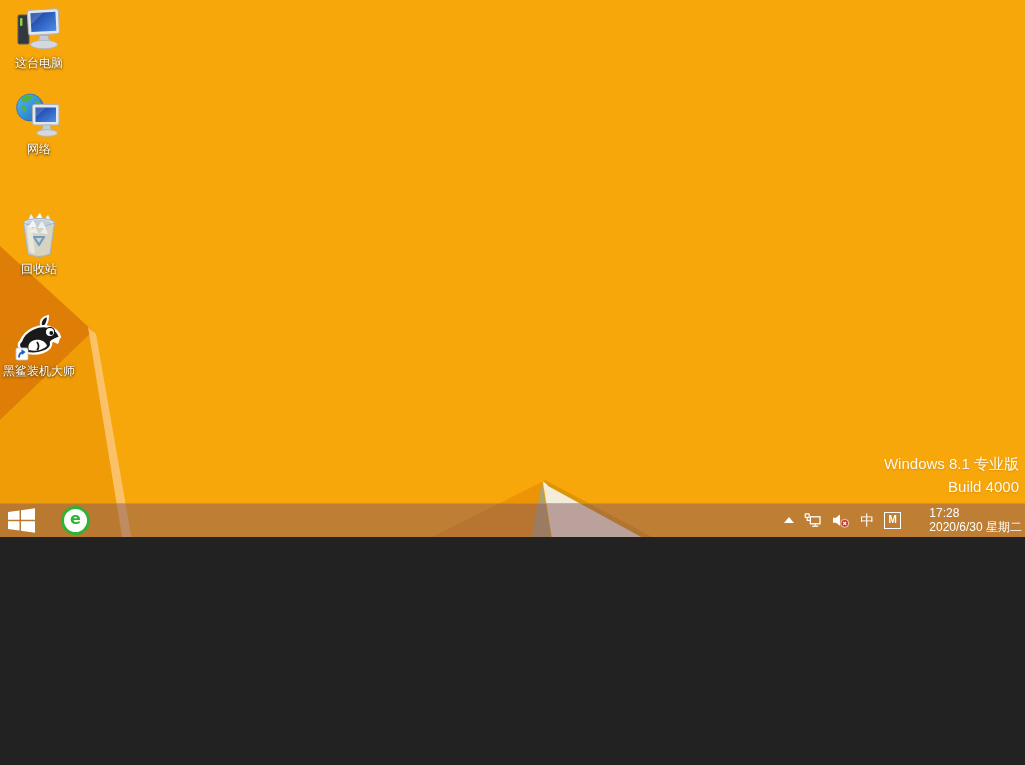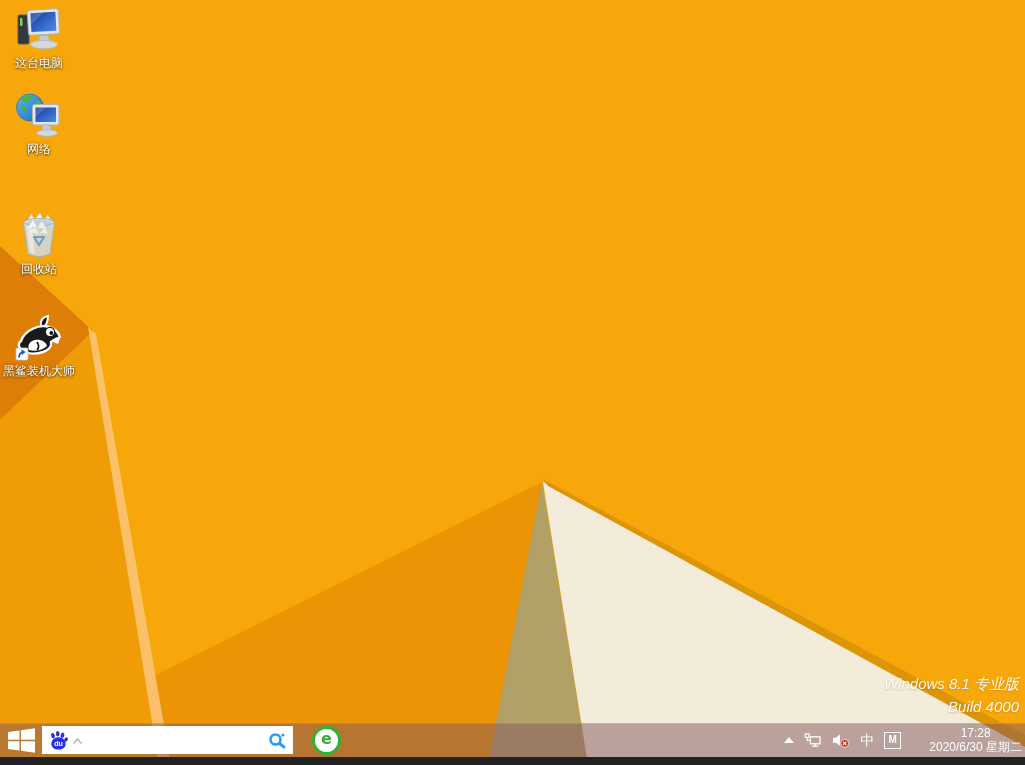--- a/index.html
+++ b/index.html
@@ -1,26 +1,26 @@
 <!DOCTYPE html>
 <html><head>
 <meta charset="utf-8">
 <style>
   html,body{margin:0;padding:0;background:#222;}
-  .screen{position:relative;width:1025px;height:757px;overflow:hidden;
+  .screen{position:relative;width:1025px;height:537px;overflow:hidden;
           font-family:"Liberation Sans",sans-serif;-webkit-font-smoothing:antialiased;}
   .wallpaper{position:absolute;inset:0;}
   
   .desk-icon{position:absolute;left:1px;width:76px;text-align:center;cursor:default;}
   .desk-icon .ic{display:block;margin:0 auto;}
   .desk-icon .lbl{display:block;margin-top:2px;font-size:12px;color:#fff;line-height:14px;
      text-shadow:0 1px 2px rgba(60,40,0,.85),0 0 3px rgba(60,40,0,.6);}
   
   .watermark{position:absolute;right:6px;bottom:39px;text-align:right;color:rgba(255,255,255,.93);
-     font-size:15px;line-height:23px;text-shadow:0 1px 2px rgba(150,100,0,.35);font-style:italic;}
+     font-size:15px;line-height:23px;text-shadow:0 1px 2px rgba(150,100,0,.35);}
   
   .taskbar{position:absolute;left:0;right:0;bottom:0;height:34px;
      background:rgba(131,86,91,.5);box-shadow:inset 0 1px 0 rgba(255,255,255,.14);
      display:flex;align-items:center;}
   .start-btn{width:42px;height:34px;display:flex;align-items:center;justify-content:center;flex:0 0 auto;}
   .search-box{width:251px;height:28px;background:#fff;display:flex;align-items:center;
      padding:0 5px 0 6px;box-sizing:border-box;flex:0 0 auto;}
   .search-box input{flex:1;min-width:0;border:none;outline:none;font-size:12px;height:22px;
      font-family:"Liberation Sans",sans-serif;background:transparent;}
   .chev{margin:2px 2px 0 3px;flex:0 0 auto;}
@@ -28,21 +28,21 @@
      border:3px solid #2FB335;display:flex;align-items:center;justify-content:center;flex:0 0 auto;}
   .green-e span{color:#2FB335;font-weight:bold;font-size:16px;line-height:1;margin-top:-2px;
      font-family:"DejaVu Sans",sans-serif;}
   .spacer{flex:1;}
   .tray{display:flex;align-items:center;gap:10px;padding-right:3px;}
   .tray-chevron{width:0;height:0;border-left:5px solid transparent;border-right:5px solid transparent;
      border-bottom:6px solid #fff;}
   .ime-zh{color:#fff;font-size:14px;line-height:1;}
   .ime-m{width:15px;height:15px;border:1.5px solid #fff;display:flex;align-items:center;justify-content:center;}
   .ime-m span{color:#fff;font-size:10px;font-weight:bold;line-height:1;}
-  .clock{margin-left:18px;text-align:center;color:#fff;font-size:12px;line-height:14px;white-space:nowrap;}
+  .clock{margin-left:18px;text-align:left;color:#fff;font-size:12px;line-height:14px;white-space:nowrap;}
 </style>
 </head>
 <body>
 
 <div class="screen">
 
   <svg class="wallpaper" viewBox="0 0 1025 765" width="1025" height="765" preserveAspectRatio="none">
     <rect x="0" y="0" width="1025" height="765" fill="#F8A70B"></rect>
     <polygon points="542,482 0,753 0,765 588,765" fill="#ED9306"></polygon>
     <polygon points="0,420 93,331 171,765 0,765" fill="#F09C07"></polygon>
@@ -144,41 +144,20 @@
       <svg width="27" height="25" viewBox="0 0 27 25">
         <g fill="#fff">
           <polygon points="0,4 11.5,2.4 11.5,11.7 0,11.7"></polygon>
           <polygon points="13,2.2 27,0.3 27,11.7 13,11.7"></polygon>
           <polygon points="0,13.3 11.5,13.3 11.5,22.6 0,21"></polygon>
           <polygon points="13,13.3 27,13.3 27,24.7 13,22.8"></polygon>
         </g>
       </svg>
     </div>
 
-    <div class="search-box">
-      <svg width="21" height="21" viewBox="0 0 22 22">
-        <g fill="#2932E1">
-          <ellipse cx="5.2" cy="6" rx="1.9" ry="2.9" transform="rotate(-18 5.2 6)"></ellipse>
-          <ellipse cx="10.2" cy="4" rx="1.9" ry="2.9"></ellipse>
-          <ellipse cx="15.2" cy="5.6" rx="1.9" ry="2.9" transform="rotate(16 15.2 5.6)"></ellipse>
-          <ellipse cx="18.9" cy="10" rx="1.7" ry="2.5" transform="rotate(38 18.9 10)"></ellipse>
-          <path d="M11,7.5 C15.5,7.5 18.5,11 18.5,14.6 C18.5,18.2 15.5,20.5 11,20.5 C6.5,20.5 3.5,18.2 3.5,14.6 C3.5,11 6.5,7.5 11,7.5 Z"></path>
-        </g>
-        <text x="11" y="17" text-anchor="middle" fill="#fff" font-size="7.5" font-weight="bold" font-family="Liberation Sans, sans-serif">du</text>
-      </svg>
-      <svg class="chev" width="11" height="8" viewBox="0 0 11 8">
-        <path d="M1.5,6.5 L5.5,2 L9.5,6.5" fill="none" stroke="#B9B0A4" stroke-width="1.4"></path>
-      </svg>
-      <input type="text" value="" style="">
-      <svg width="21" height="21" viewBox="0 0 21 21">
-        <circle cx="8.5" cy="9.5" r="5" fill="none" stroke="#2D9CF4" stroke-width="2.6"></circle>
-        <line x1="12.5" y1="13.5" x2="17" y2="17" stroke="#2D9CF4" stroke-width="3" stroke-linecap="round"></line>
-        <circle cx="16" cy="5" r="1.6" fill="#2D9CF4"></circle>
-      </svg>
-    </div>
 
     <div class="green-e">
       <span>e</span>
     </div>
 
     <div class="spacer"></div>
 
     <div class="tray">
       <div class="tray-chevron"></div>
 

